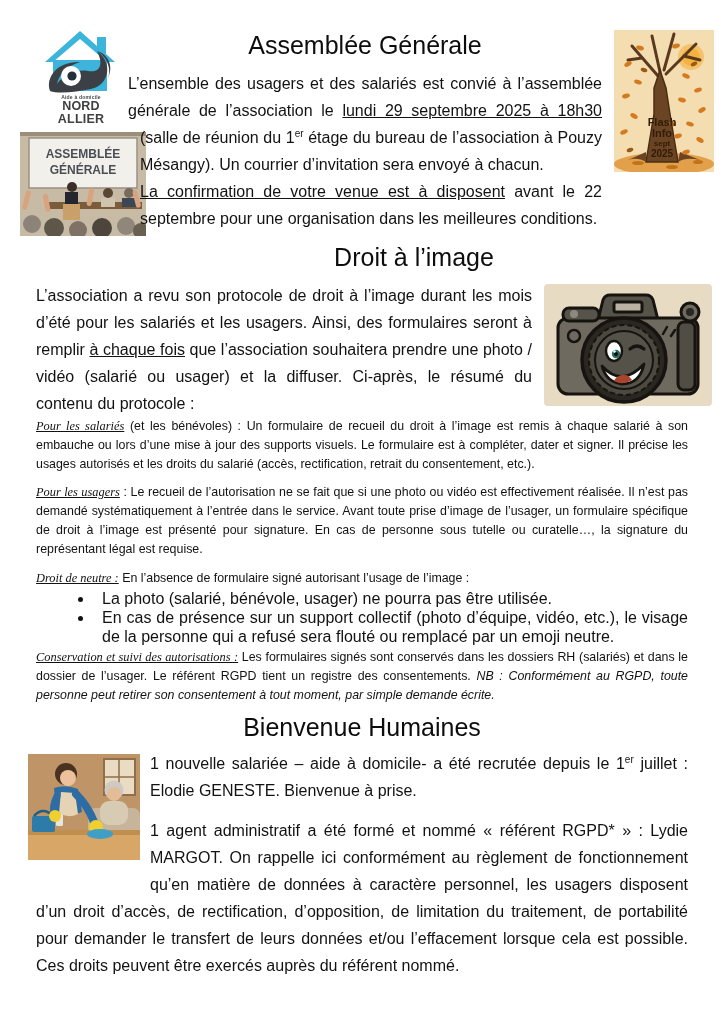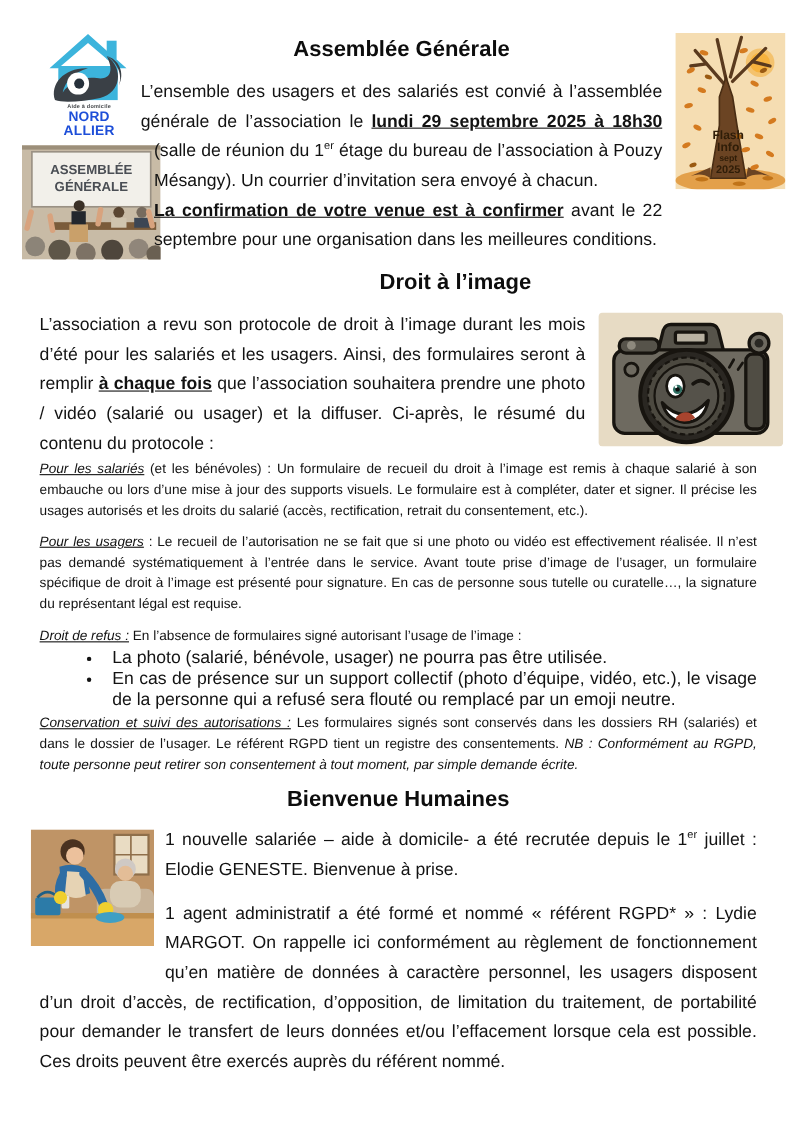--- a/index.html
+++ b/index.html
@@ -2,42 +2,42 @@
 <html><head>
 <meta charset="utf-8">
 <style>
   html,body { margin:0; padding:0; background:#ffffff; }
   .page {
     width:724px; height:1024px; box-sizing:border-box;
     padding:30px 36px 0 36px;
     margin:0 auto; background:#ffffff; overflow:hidden; position:relative;
     font-family:"Liberation Sans", sans-serif; color:#121212;
   }
-  h1,h2 { margin:0; font-size:20px; line-height:30px; font-weight:700; text-align:center; color:#0d0d0d; }
+  h1,h2 { margin:0; font-size:25px; line-height:30px; font-weight:400; text-align:center; color:#0d0d0d; }
   .h-assemblee { margin:0 0 10px 0; }
   .h-droit { margin:10px 0 10px 0; }
   .h-rh { margin:6px 0 8px 0; }
 
   .body-p { font-size:16px; line-height:27px; text-align:justify; margin:0; }
   .small-p { font-size:12.4px; line-height:19px; text-align:justify; margin:0 0 7px 0; }
-  .bu { font-weight:700; text-decoration:underline; }
+  .bu { font-weight:400; text-decoration:underline; }
   .b { font-weight:400; }
-  .lead { font-style:italic; text-decoration:underline; }
+  .lead { font-style:italic; text-decoration:underline;font-family:Liberation Serif, serif; }
   .nb { font-style:italic; }
   sup.ord { font-size:10px; vertical-align:super; line-height:0; }
 
   ul.refus-list { margin:0 0 2px 0; padding:0 0 0 58px; }
   ul.refus-list li { font-size:16px; line-height:19px; text-align:justify; padding-left:8px; margin:0; }
 
   figure { margin:0; padding:0; }
   .fl { float:left; }
   .fr { float:right; }
   .logo-fig { width:82px; margin:0 6px 2px 4px; text-align:center; }
   .logo-tagline { font-size:5px; font-weight:700; color:#44474a; line-height:6px; letter-spacing:0.2px; }
-  .logo-name { font-size:12.5px; font-weight:700; color:#1d4ed8; line-height:13px; letter-spacing:0.2px; }
+  .logo-name { font-size:12.5px; font-weight:700; color:#404040; line-height:13px; letter-spacing:0.2px; }
   .meeting-fig { width:110px; margin:4px 10px 8px -16px; clear:left; }
   .tree-fig { width:100px; margin:0 -26px 10px 12px; }
   .camera-fig { width:168px; margin:2px -24px 6px 12px; }
   .care-fig { width:112px; margin:4px 10px 18px -8px; }
   figure svg { display:block; }
 </style>
 </head>
 <body>
 
 <div class="page">
@@ -141,21 +141,21 @@
           <circle cx="34" cy="96" r="10" fill="#5e5648"></circle>
           <circle cx="58" cy="98" r="9" fill="#7d7265"></circle>
           <circle cx="82" cy="96" r="10" fill="#4e463c"></circle>
           <circle cx="106" cy="94" r="9" fill="#90867a"></circle>
           <circle cx="121" cy="99" r="8" fill="#6a6052"></circle>
         </g>
       </svg>
     </figure>
 
     <p class="body-p"><span>L’ensemble des usagers et des salariés est convié à l’assemblée générale de l’association le </span><span class="bu">lundi 29 septembre 2025 à 18h30</span><span> (salle de réunion du 1</span><sup class="ord">er</sup><span> étage du bureau de l’association à Pouzy Mésangy). Un courrier d’invitation sera envoyé à chacun.</span></p>
-    <p class="body-p"><span class="bu">La confirmation de votre venue est à confirmer</span><span> avant le 22 septembre pour une organisation dans les meilleures conditions.</span></p>
+    <p class="body-p"><span class="bu">La confirmation de votre venue est à disposent</span><span> avant le 22 septembre pour une organisation dans les meilleures conditions.</span></p>
   </section>
 
   <section>
     <h2 class="h-droit">Droit à l’image</h2>
 
     <figure class="fr camera-fig">
       <svg viewBox="0 0 168 122" width="168" height="122">
         <rect x="0" y="0" width="168" height="122" rx="4" fill="#e7dbc4"></rect>
         <g stroke="#17140f" stroke-width="3" stroke-linejoin="round">
           <path d="M54,36 L59,16 Q61,11 66,11 L102,11 Q107,11 109,16 L114,36 Z" fill="#56534a"></path>
@@ -184,21 +184,21 @@
         <path d="M70,97 Q79,102 88,96 Q84,90 78,91 Q72,92 70,97 Z" fill="#a8442e"></path>
       </svg>
     </figure>
 
     <p class="body-p"><span>L’association a revu son protocole de droit à l’image durant les mois d’été pour les salariés et les usagers. Ainsi, des formulaires seront à remplir </span><span class="bu">à chaque fois</span><span> que l’association souhaitera prendre une photo / vidéo (salarié ou usager) et la diffuser. Ci-après, le résumé du contenu du protocole :</span></p>
 
     <p class="small-p" style="margin-bottom:9px;"><span class="lead">Pour les salariés</span><span> (et les bénévoles) : Un formulaire de recueil du droit à l’image est remis à chaque salarié à son embauche ou lors d’une mise à jour des supports visuels. Le formulaire est à compléter, dater et signer. Il précise les usages autorisés et les droits du salarié (accès, rectification, retrait du consentement, etc.).</span></p>
 
     <p class="small-p" style="margin-bottom:10px;"><span class="lead">Pour les usagers</span><span> : Le recueil de l’autorisation ne se fait que si une photo ou vidéo est effectivement réalisée. Il n’est pas demandé systématiquement à l’entrée dans le service. Avant toute prise d’image de l’usager, un formulaire spécifique de droit à l’image est présenté pour signature. En cas de personne sous tutelle ou curatelle…, la signature du représentant légal est requise.</span></p>
 
-    <p class="small-p" style="margin-bottom:1px;"><span class="lead">Droit de refus :</span><span> En l’absence de formulaires signé autorisant l’usage de l’image :</span></p>
+    <p class="small-p" style="margin-bottom:1px;"><span class="lead">Droit de neutre :</span><span> En l’absence de formulaire signé autorisant l’usage de l’image :</span></p>
     <ul class="refus-list">
       <li>La photo (salarié, bénévole, usager) ne pourra pas être utilisée.</li>
       <li>En cas de présence sur un support collectif (photo d’équipe, vidéo, etc.), le visage de la personne qui a refusé sera flouté ou remplacé par un emoji neutre.</li>
     </ul>
 
     <p class="small-p"><span class="lead">Conservation et suivi des autorisations :</span><span> Les formulaires signés sont conservés dans les dossiers RH (salariés) et dans le dossier de l’usager. Le référent RGPD tient un registre des consentements.</span><span class="nb"> NB : Conformément au RGPD, toute personne peut retirer son consentement à tout moment, par simple demande écrite.</span></p>
   </section>
 
   <section>
     <h2 class="h-rh">Bienvenue Humaines</h2>

